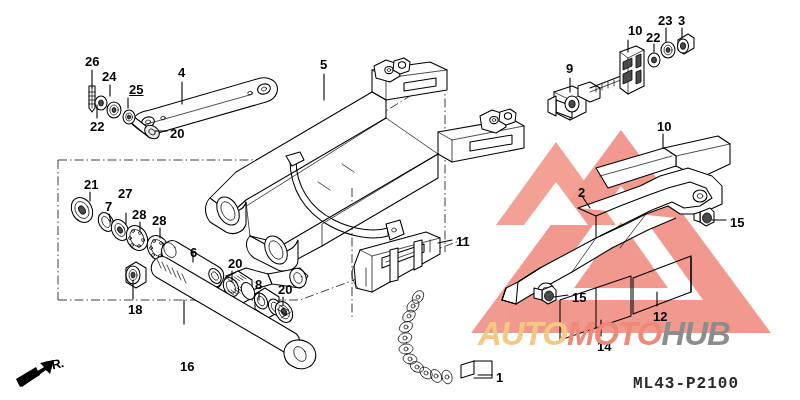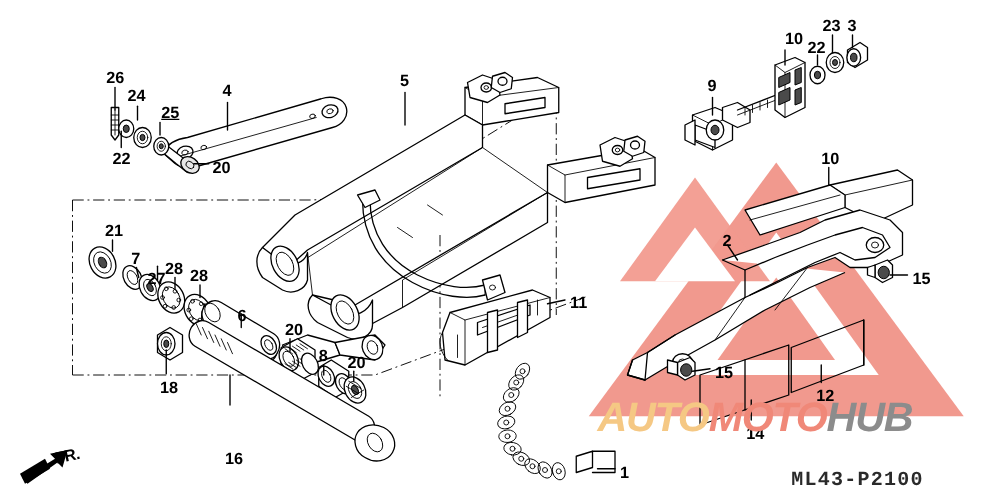--- a/index.html
+++ b/index.html
@@ -455,21 +455,21 @@
       <div class="callout" style="left: 657px; top: 120px;">10</div>
       <div class="callout" style="left: 578px; top: 186px;">2</div>
       <div class="callout" style="left: 730px; top: 216px;">15</div>
       <div class="callout" style="left: 572px; top: 291px;">15</div>
       <div class="callout" style="left: 653px; top: 310px;">12</div>
       <div class="callout" style="left: 597px; top: 340px;">14</div>
       <div class="callout" style="left: 496px; top: 371px;">1</div>
       <div class="callout" style="left: 456px; top: 235px;">11</div>
       <div class="callout" style="left: 84px; top: 178px;">21</div>
       <div class="callout" style="left: 105px; top: 200px;">7</div>
-      <div class="callout" style="left: 118px; top: 216px;">27</div>
+      <div class="callout" style="left: 118px; top: 187px;">27</div>
       <div class="callout" style="left: 132px; top: 208px;">28</div>
       <div class="callout" style="left: 152px; top: 214px;">28</div>
       <div class="callout" style="left: 190px; top: 246px;">6</div>
       <div class="callout" style="left: 228px; top: 257px;">20</div>
       <div class="callout" style="left: 255px; top: 278px;">8</div>
       <div class="callout" style="left: 278px; top: 283px;">20</div>
       <div class="callout" style="left: 128px; top: 303px;">18</div>
       <div class="callout" style="left: 180px; top: 328px; margin-top: 32px;">16</div>
     </div>
 

